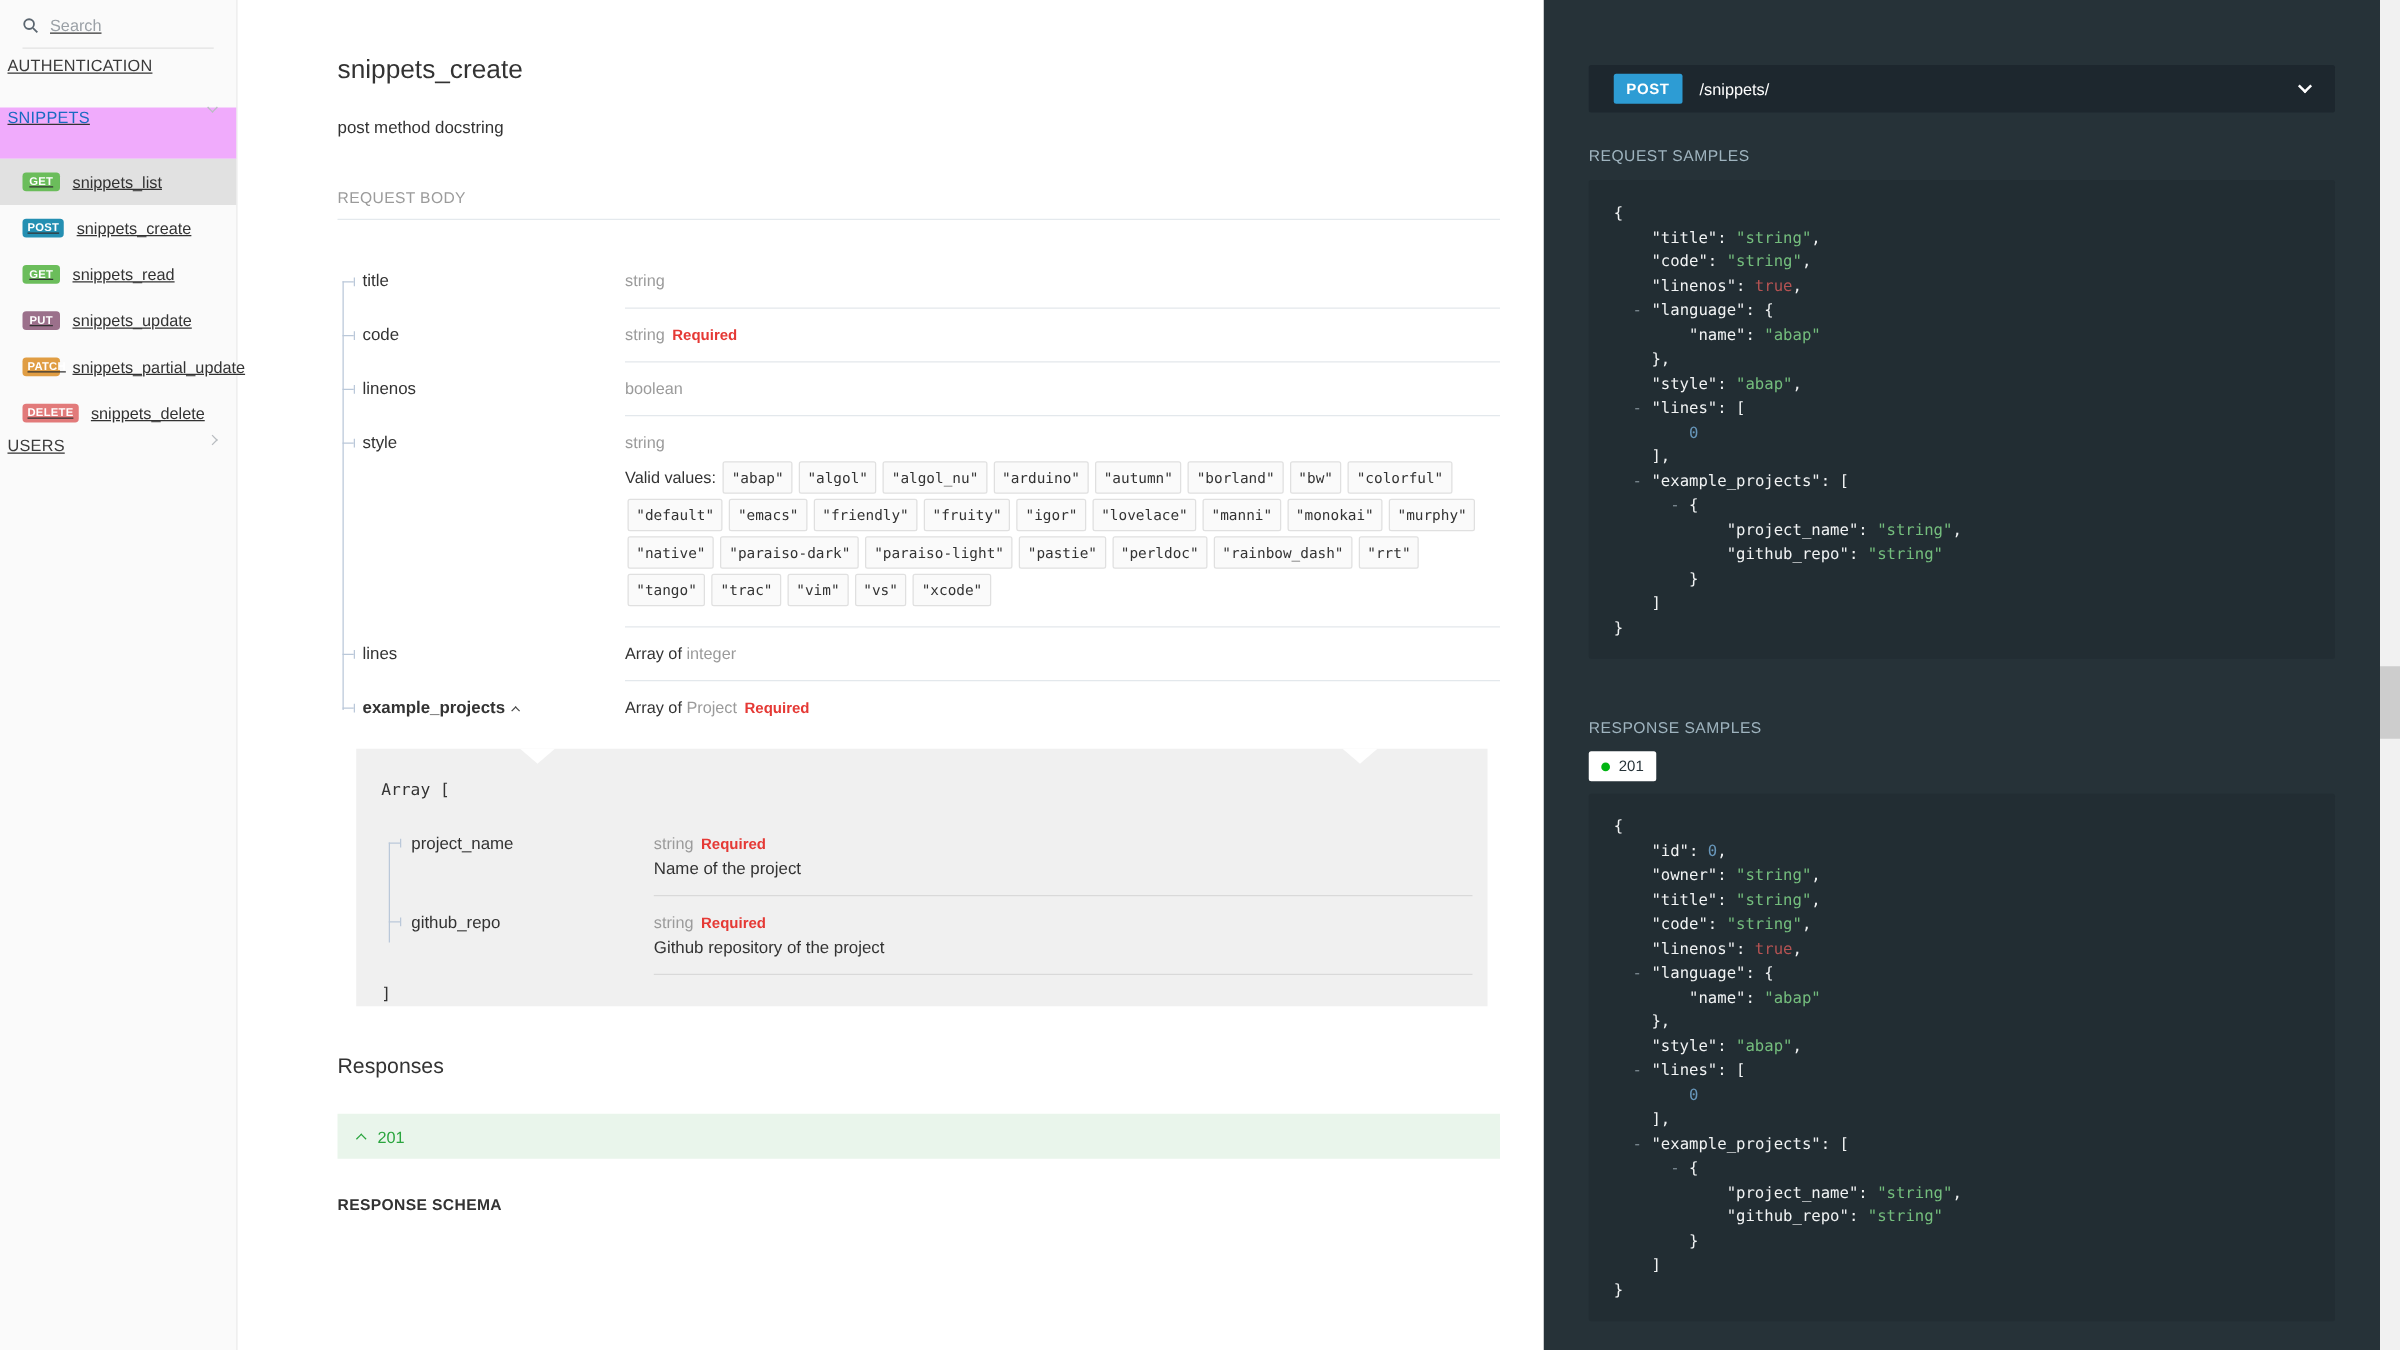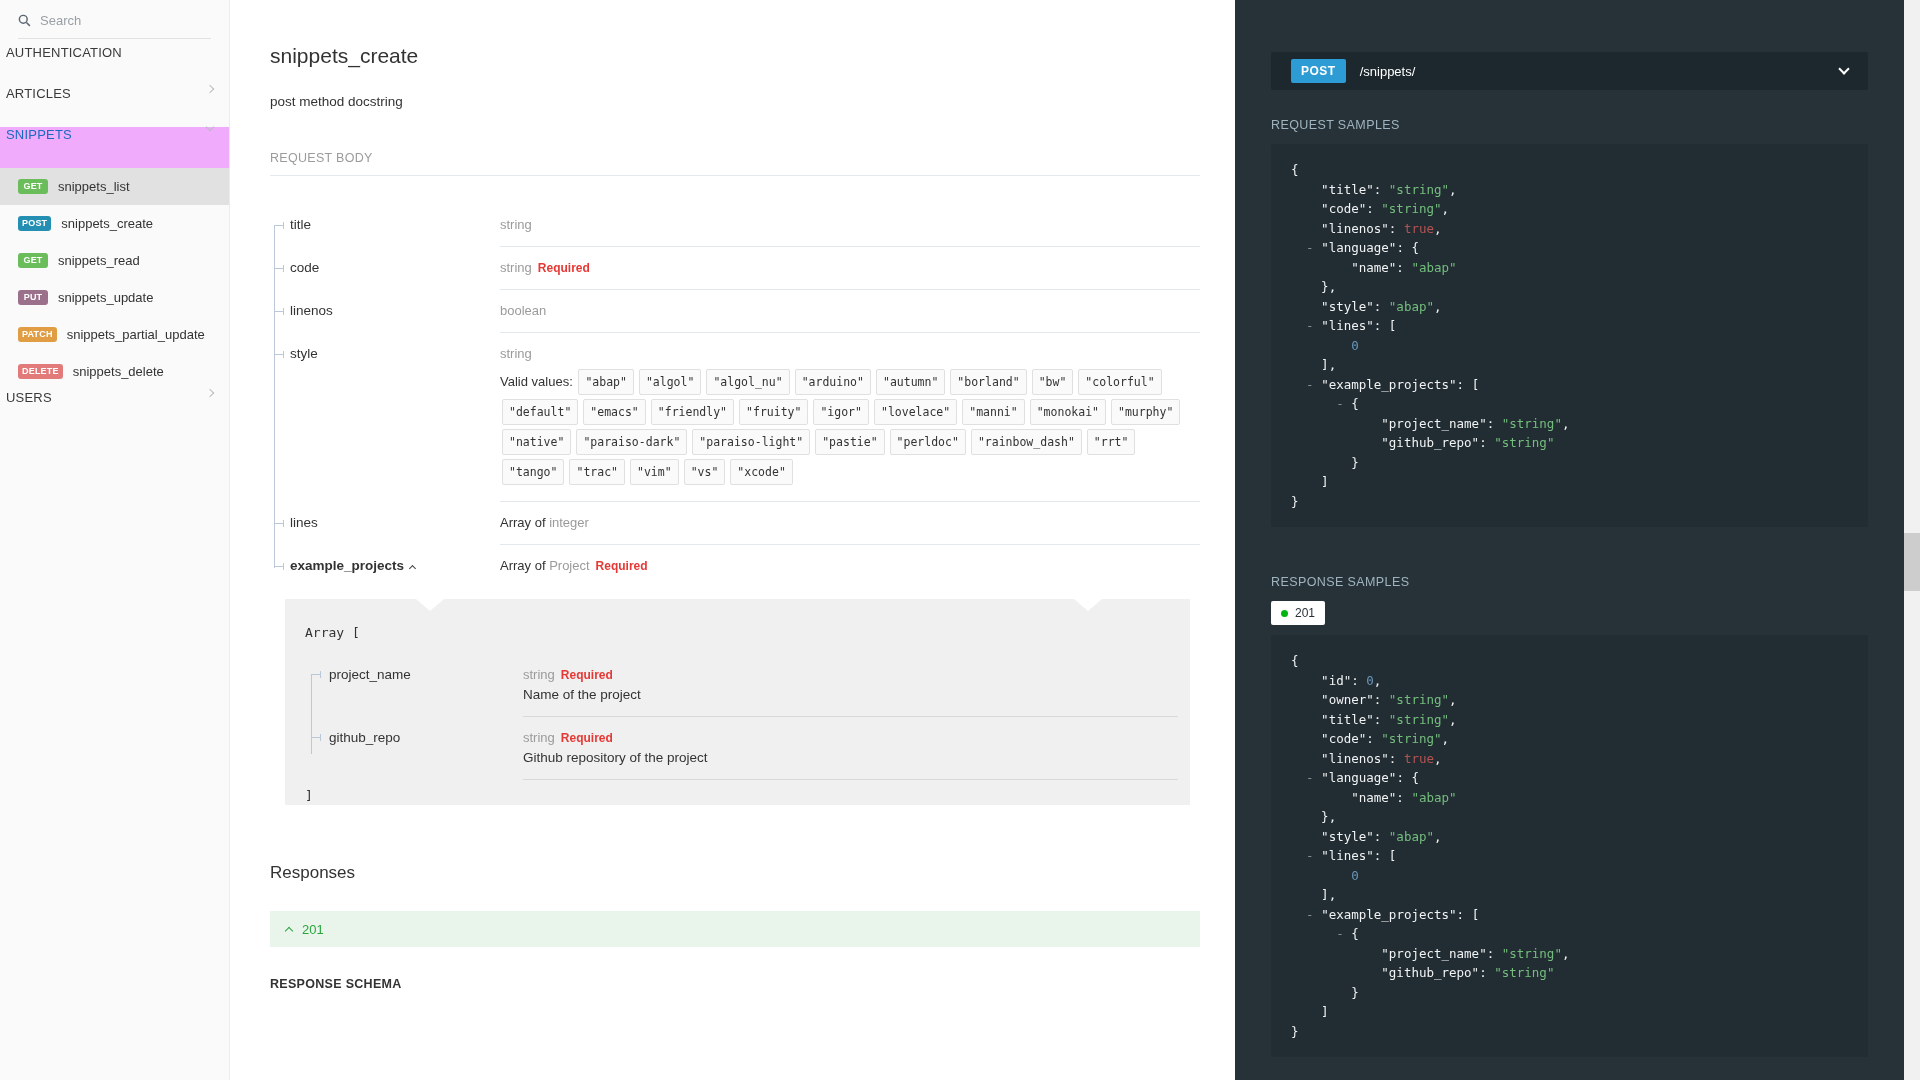--- a/index.html
+++ b/index.html
@@ -1,20 +1,20 @@
 <!DOCTYPE html>
 <html style="--active_link: #1a6ac2; --required_red: #e53935; --success_green: #2aa53e; --panel_bg: #263238; --code_bg: #222d33; --post_badge: #2d9cd4; --method_get: #6bbd5b; --method_post: #248fb2; --method_put: #9b708b; --method_delete: #e27a7a; --method_patch: #e09d43; --tok_key: #f1f3f4; --tok_str: #74bd7d; --tok_num: #6897bb; --tok_bool: #b55353; --tok_toggle: #7e8c94;"><head>
 <meta charset="utf-8">
 <style>
   * { margin:0; padding:0; box-sizing:border-box; }
   html,body { width:1920px; height:1080px; overflow:hidden; }
   body { font-family:"Liberation Sans",sans-serif; background:#fff; color:#333; position:relative; }
 
   
-  .sidebar { position:absolute; left:0; top:0; width:230px; height:1080px; background:#fafafa; border-right:1px solid #ececec; }
+  .sidebar { position:absolute; left:0; top:0; width:190px; height:1080px; background:#fafafa; border-right:1px solid #ececec;text-decoration:underline; }
   .search-row { margin:13px 18px 6px 18px; padding-bottom:10px; border-bottom:1px solid #e2e2e2; display:flex; align-items:center; gap:9px; }
   .search-row svg { flex:0 0 auto; }
   .search-row input { border:none; outline:none; background:transparent; font-family:"Liberation Sans",sans-serif; font-size:13px; color:#333; width:130px; }
   .search-row input::placeholder { color:#9aa0a6; }
   .mgroup { height:41px; display:flex; align-items:flex-start; justify-content:space-between; padding:0 16px 0 6px; font-size:13px; color:#3a3a3a; cursor:pointer; letter-spacing:.2px; }
   .mgroup.first { margin-top:6px; }
   .mgroup.shaded { background:#f0abfc; color:var(--active_link); }
   .chev { display:inline-block; width:6px; height:6px; border-right:1.6px solid #b8bcc0; border-bottom:1.6px solid #b8bcc0; }
   .chev.right { transform:rotate(-45deg); }
   .chev.down  { transform:rotate(45deg); margin-top:-3px; }
@@ -56,21 +56,21 @@
   .notch.n1 { left:131px; } .notch.n2 { left:789px; }
   .mono { font-family:"DejaVu Sans Mono",monospace; font-size:13px; color:#333; }
   .nfields { position:relative; margin:14px 0 0 6px; }
   .nfields::before { content:''; position:absolute; left:0; top:20px; bottom:26px; border-left:1px solid #bac8d9; }
   .nfields .fname { width:212px; padding-left:18px; }
   .nfields .frow::before { top:20px; }
   .nfields .frow::after { top:17px; }
   .nfields .fval { border-bottom:1px solid #d9d9d9; }
   .arr-close { margin-top:8px; }
 
-  .resp-title { margin-top:58px; font-size:17px; font-weight:400; color:#333; }
+  .resp-title { margin-top:38px; font-size:17px; font-weight:400; color:#333; }
   .resp-bar { margin-top:28px; height:36px; background:#e9f5eb; display:flex; align-items:center; gap:10px; padding:0 16px; cursor:pointer; }
   .resp-bar .code { color:var(--success_green); font-size:13px; }
   .gchev { display:inline-block; width:6px; height:6px; border-right:1.7px solid var(--success_green); border-bottom:1.7px solid var(--success_green); transform:rotate(225deg); margin-top:4px; }
   .resp-schema { margin-top:30px; }
 
   
   .rpanel { position:absolute; left:1235px; top:0; width:669px; height:1080px; background:var(--panel_bg); }
   .rinner { padding:52px 36px 0 36px; }
   .opbar { height:38px; background:#1d272e; border-radius:2px; display:flex; align-items:center; padding:0 20px; cursor:pointer; }
   .opbadge { background:var(--post_badge); color:#fff; font-size:12px; font-weight:bold; letter-spacing:.5px; padding:6px 10px; border-radius:2px; line-height:1; }
@@ -99,24 +99,20 @@
   <div class="search-row">
     <svg width="13" height="13" viewBox="0 0 16 16">
         <circle cx="6.5" cy="6.5" r="4.8" fill="none" stroke="#5b6670" stroke-width="1.8"></circle>
         <line x1="10.4" y1="10.4" x2="14.6" y2="14.6" stroke="#5b6670" stroke-width="1.8"></line>
       </svg>
     <input type="text" placeholder="Search" style="">
   </div>
   <div class="mgroup first">
     <span>AUTHENTICATION</span>
   </div>
-  <div class="mgroup">
-    <span>ARTICLES</span>
-    <span class="chev right"></span>
-  </div>
   <div class="mgroup shaded">
     <span>SNIPPETS</span>
     <span class="chev down"></span>
   </div>
   <div class="ep active">
       <span class="badge" style="background: var(--method_get);">GET</span>
       <span class="ep-label">snippets_list</span>
     </div>
     <div class="ep">
       <span class="badge" style="background: var(--method_post);">POST</span>

